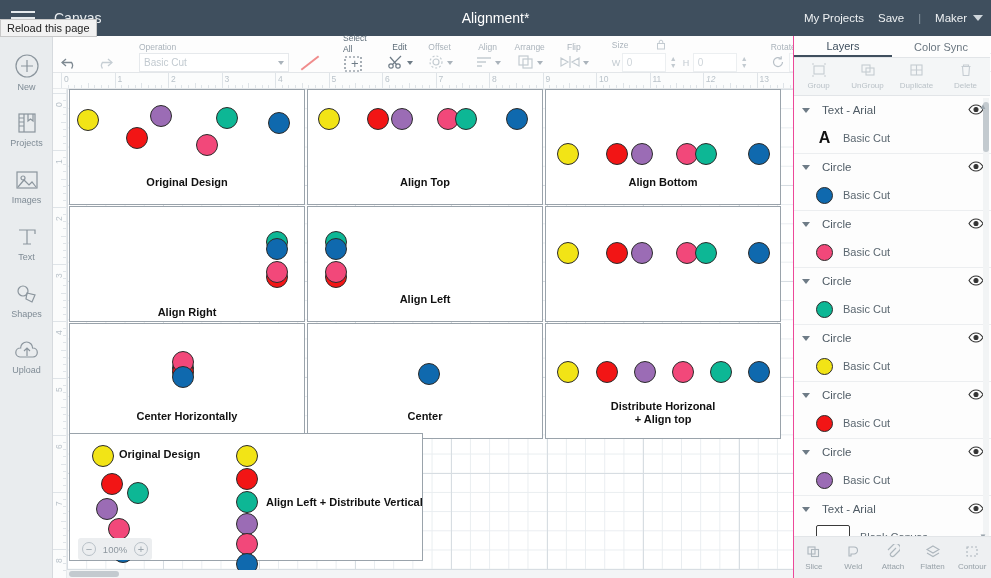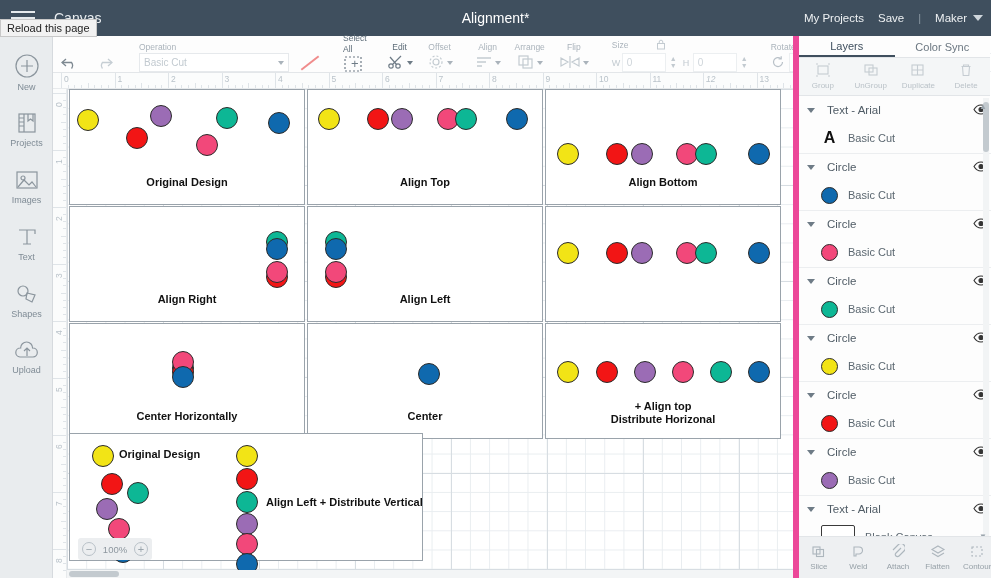--- a/index.html
+++ b/index.html
@@ -133,21 +133,21 @@
          line-height:12px; cursor:pointer;}
   .zval{ font-size:9.5px; color:#8d979f;}
 
   
   .hbar{ position:absolute; left:67px; top:570px; width:726px; height:8px; background:#f3f5f6;}
   .hbar i{ position:absolute; left:2px; top:1px; width:50px; height:6px; background:#c3cacf; border-radius:3px; display:block;}
 
   
   .rpanel{
     position:absolute; left:793px; top:36px; width:197px; height:542px;
-    background:#fdfdfd; border-left:6px solid #ec4899;
+    background:#fdfdfd; border-left:1px solid #ec4899;
   }
   .rtabs{ display:flex; height:22px; border-bottom:1px solid #e2e5e8;}
   .rtab{ flex:1; display:flex; align-items:center; justify-content:center;
          font-size:11px; color:#6b7781; cursor:pointer;}
   .rtab.active{ border-bottom:2px solid #3f4f5e; color:#3f4f5e;}
   .ractions{ display:flex; height:38px; background:#f4f6f7; border-bottom:1px solid #e2e5e8;}
   .ract{ flex:1; display:flex; flex-direction:column; align-items:center; justify-content:center; gap:2px; cursor:pointer;}
   .ract .t{ font-size:8px; color:#bac2c8;}
   .layers{ position:absolute; left:0; top:61px; width:198px; height:452px; overflow:hidden;}
   .lgroup{ border-bottom:1px solid #eceef0; }
@@ -677,21 +677,21 @@
           <div class="dot" style="width: 22px; height: 22px; left: 202px; top: 53px; background: rgb(15, 105, 174);"></div>
           <div class="cap" style="top: 86px;">
             <div>Align Bottom</div>
           </div>
         </div>
         <div class="card" style="left: 2px; top: 117px; width: 236px; height: 116px;">
           <div class="dot" style="width: 22px; height: 22px; left: 196px; top: 24px; background: rgb(13, 183, 149);"></div>
           <div class="dot" style="width: 22px; height: 22px; left: 196px; top: 31px; background: rgb(15, 105, 174);"></div>
           <div class="dot" style="width: 22px; height: 22px; left: 196px; top: 59px; background: rgb(242, 21, 21);"></div>
           <div class="dot" style="width: 22px; height: 22px; left: 196px; top: 54px; background: rgb(242, 72, 122);"></div>
-          <div class="cap" style="top: 86px;">
+          <div class="cap" style="top: 99px;">
             <div>Align Right</div>
           </div>
         </div>
         <div class="card" style="left: 240px; top: 117px; width: 236px; height: 116px;">
           <div class="dot" style="width: 22px; height: 22px; left: 17px; top: 24px; background: rgb(13, 183, 149);"></div>
           <div class="dot" style="width: 22px; height: 22px; left: 17px; top: 31px; background: rgb(15, 105, 174);"></div>
           <div class="dot" style="width: 22px; height: 22px; left: 17px; top: 59px; background: rgb(242, 21, 21);"></div>
           <div class="dot" style="width: 22px; height: 22px; left: 17px; top: 54px; background: rgb(242, 72, 122);"></div>
           <div class="cap" style="top: 86px;">
             <div>Align Left</div>
@@ -724,22 +724,22 @@
           </div>
         </div>
         <div class="card" style="left: 478px; top: 234px; width: 236px; height: 116px;">
           <div class="dot" style="width: 22px; height: 22px; left: 11px; top: 37px; background: rgb(242, 228, 22);"></div>
           <div class="dot" style="width: 22px; height: 22px; left: 50px; top: 37px; background: rgb(242, 21, 21);"></div>
           <div class="dot" style="width: 22px; height: 22px; left: 88px; top: 37px; background: rgb(155, 108, 181);"></div>
           <div class="dot" style="width: 22px; height: 22px; left: 126px; top: 37px; background: rgb(242, 72, 122);"></div>
           <div class="dot" style="width: 22px; height: 22px; left: 164px; top: 37px; background: rgb(13, 183, 149);"></div>
           <div class="dot" style="width: 22px; height: 22px; left: 202px; top: 37px; background: rgb(15, 105, 174);"></div>
           <div class="cap" style="top: 76px;">
+            <div>Distribute Horizonal</div>
             <div>+ Align top</div>
-            <div>Distribute Horizonal</div>
           </div>
         </div>
         <div class="card" style="left: 2px; top: 344px; width: 354px; height: 128px;">
           <div class="dot" style="width: 22px; height: 22px; left: 22px; top: 11px; background: rgb(242, 228, 22);"></div>
           <div class="dot" style="width: 22px; height: 22px; left: 31px; top: 39px; background: rgb(242, 21, 21);"></div>
           <div class="dot" style="width: 22px; height: 22px; left: 57px; top: 48px; background: rgb(13, 183, 149);"></div>
           <div class="dot" style="width: 22px; height: 22px; left: 26px; top: 64px; background: rgb(155, 108, 181);"></div>
           <div class="dot" style="width: 22px; height: 22px; left: 38px; top: 84px; background: rgb(242, 72, 122);"></div>
           <div class="dot" style="width: 22px; height: 22px; left: 42px; top: 107px; background: rgb(15, 105, 174);"></div>
           <div class="dot" style="width: 22px; height: 22px; left: 166px; top: 11px; background: rgb(242, 228, 22);"></div>

